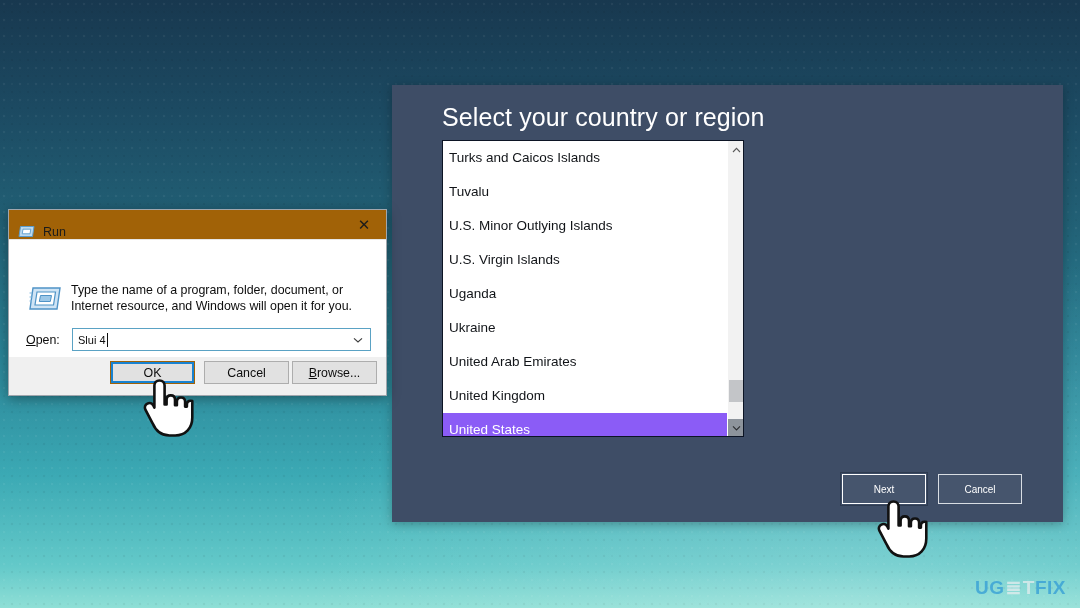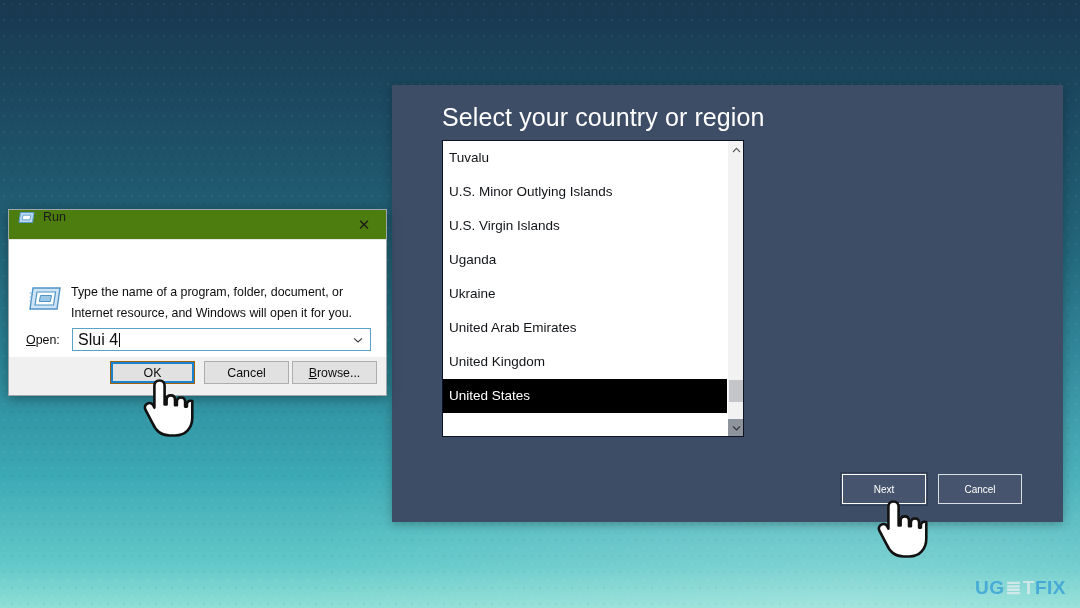--- a/index.html
+++ b/index.html
@@ -85,21 +85,21 @@
   .country-item {
     height: 34px;
     line-height: 34px;
     padding-left: 6px;
     font-size: 13.5px;
     color: #111418;
     white-space: nowrap;
     overflow: hidden;
   }
   .country-item.selected {
-    background: #000000;
+    background: #8b5cf6;
     color: #ffffff;
   }
 
   
   #country-scrollbar {
     flex: 0 0 16px;
     width: 16px;
     height: 100%;
     background: #f2f2f2;
     position: relative;
@@ -164,23 +164,23 @@
     top: 209px;
     width: 379px;
     height: 187px;
     background: #f0f0f0;
     border: 1px solid #a0a6ad;
     box-shadow: 0 3px 12px rgba(0,0,0,0.35);
   }
   #run-titlebar {
     position: relative;
     height: 29px;
-    background: #4d7c0f;
-    display: flex;
-    align-items: flex-start;
+    background: #a16207;
+    display: flex;
+    align-items: flex-end;
   }
   #run-title-icon {
     margin-left: 9px;
     width: 17px;
     height: 15px;
     flex: 0 0 auto;
   }
   #run-title-text {
     margin-left: 8px;
     font-size: 12.5px;
@@ -212,21 +212,21 @@
     top: 44px;
     width: 34px;
     height: 30px;
   }
   #run-desc {
     position: absolute;
     left: 62px;
     top: 42px;
     width: 300px;
     font-size: 12.4px;
-    line-height: 21px;
+    line-height: 16px;
     color: #0d0d0d;
   }
   #run-open-label {
     position: absolute;
     left: 17px;
     top: 93px;
     font-size: 12.4px;
     color: #0d0d0d;
     text-align: center;
   }
@@ -237,21 +237,21 @@
     top: 88px;
     width: 299px;
     height: 23px;
     background: #ffffff;
     border: 1px solid #5aa2c4;
     display: flex;
     align-items: center;
   }
   #run-input-text {
     margin-left: 5px;
-    font-size: 16px;
+    font-size: 11px;
     color: #0d0d0d;
     white-space: nowrap;
   }
   #run-caret {
     display: inline-block;
     width: 1px;
     height: 14px;
     background: #0d0d0d;
     vertical-align: -2px;
     margin-left: 1px;
@@ -328,20 +328,21 @@
 
 <div id="screen">
   <div id="texture"></div>
   <div id="vignette"></div>
 
   <div id="country-panel">
     <div id="country-title">Select your country or region</div>
 
     <div id="country-listbox">
       <div id="country-list">
+          <div class="country-item">Turks and Caicos Islands</div>
           <div class="country-item">Tuvalu</div>
           <div class="country-item">U.S. Minor Outlying Islands</div>
           <div class="country-item">U.S. Virgin Islands</div>
           <div class="country-item">Uganda</div>
           <div class="country-item">Ukraine</div>
           <div class="country-item">United Arab Emirates</div>
           <div class="country-item">United Kingdom</div>
           <div class="country-item selected">United States</div>
         </div>
       <div id="country-scrollbar">

